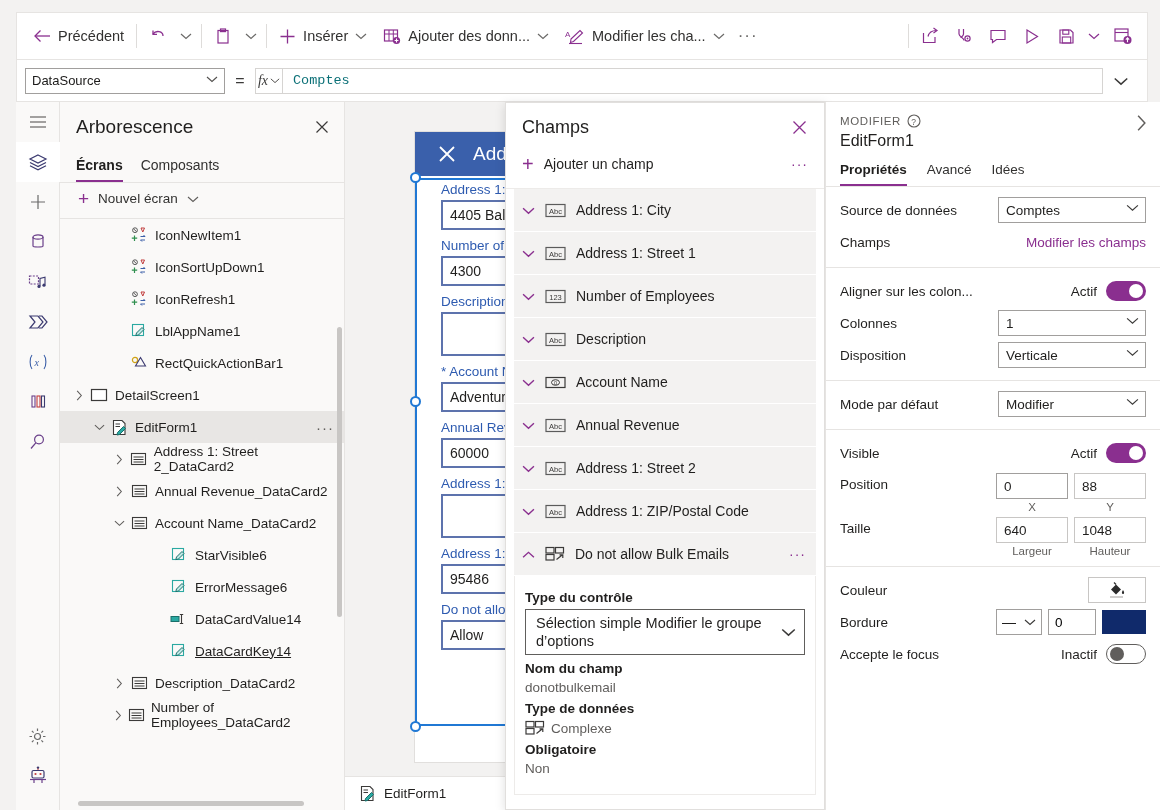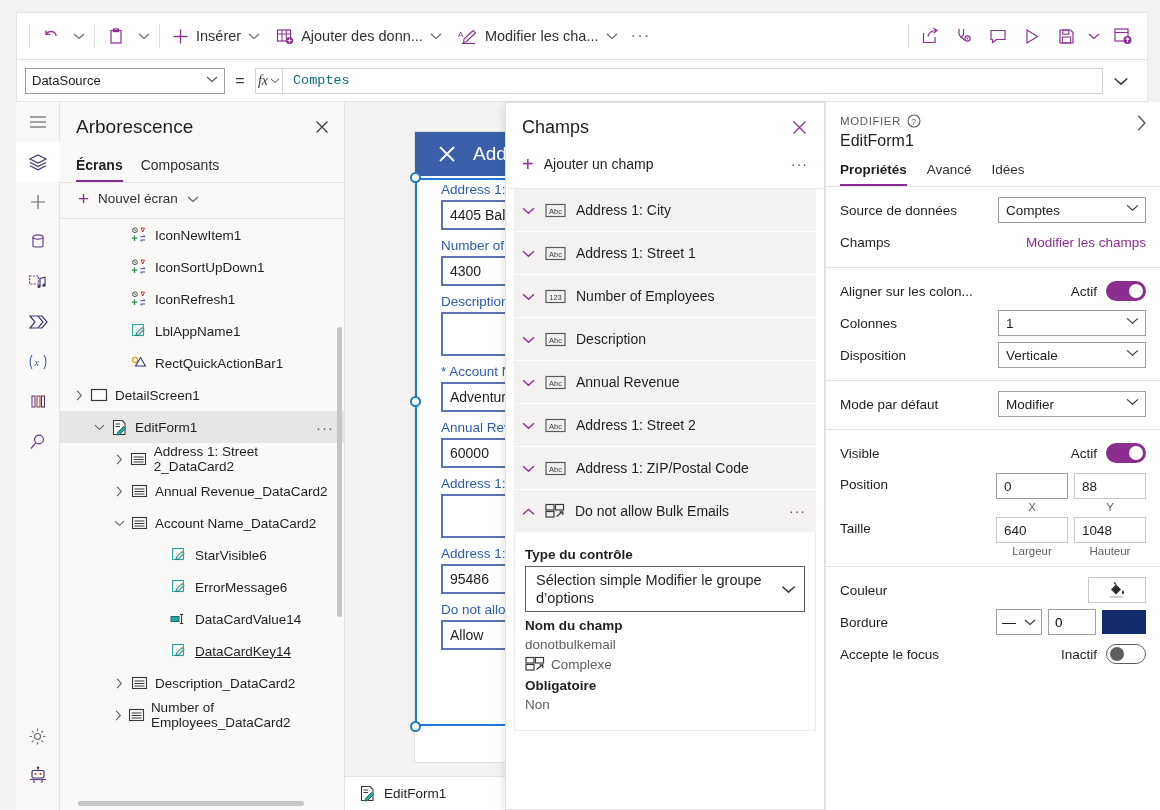--- a/index.html
+++ b/index.html
@@ -245,20 +245,29 @@
   .bnum { width: 48px; height: 26px; border: 1px solid #a19f9d; background: #fff; display: flex; align-items: center; padding: 0 6px; font-size: 13.5px; }
   .bcolor { width: 44px; height: 24px; }
   svg { display: block; }
 </style>
 </head>
 <body>
 
 <div id="app">
 
   <div class="cmdbar">
+    <div class="cmd-item">
+      <span class="glyph">
+        <svg width="18" height="16" viewBox="0 0 18 16">
+            <path d="M7.5 2.5 L2 8 l5.5 5.5" fill="none" stroke="currentColor" stroke-width="1.3"></path>
+            <path d="M2 8 H17" stroke="currentColor" stroke-width="1.3"></path>
+          </svg>
+      </span>
+      <span>Précédent</span>
+    </div>
     <div class="cmd-sep"></div>
     <div class="cmd-ico">
       <svg width="18" height="16" viewBox="0 0 18 16">
           <path d="M4 6 C7 2, 14 3, 14 8" fill="none" stroke="currentColor" stroke-width="1.3"></path>
           <path d="M4 2.5 L4 6.3 L8 6.3" fill="none" stroke="currentColor" stroke-width="1.3"></path>
         </svg>
     </div>
     <div class="cmd-caret">
       <svg width="12" height="8" viewBox="0 0 12 8">
           <path d="M1 2 L6 6.5 L11 2" fill="none" stroke="#6b6a68" stroke-width="1.2"></path>
@@ -838,20 +847,35 @@
           <span>Description</span>
         </div>
         <div class="field-row">
           <span class="fchev">
             <svg width="13" height="9" viewBox="0 0 12 8">
               <path d="M1 2 L6 6.5 L11 2" fill="none" stroke="#8a2f8f" stroke-width="1.3"></path>
             </svg>
           </span>
           <span style="display: flex;">
             <svg width="21" height="15" viewBox="0 0 21 15">
+              <rect x="1" y="2.5" width="19" height="10" fill="none" stroke="#3b3a39" stroke-width="1.2"></rect>
+              <ellipse cx="10.5" cy="7.5" rx="4" ry="2.8" fill="none" stroke="#3b3a39" stroke-width="1"></ellipse>
+              <text x="10.5" y="10" font-size="5.5" text-anchor="middle" fill="#3b3a39" font-family="Liberation Sans">0</text>
+            </svg>
+          </span>
+          <span>Account Name</span>
+        </div>
+        <div class="field-row">
+          <span class="fchev">
+            <svg width="13" height="9" viewBox="0 0 12 8">
+              <path d="M1 2 L6 6.5 L11 2" fill="none" stroke="#8a2f8f" stroke-width="1.3"></path>
+            </svg>
+          </span>
+          <span style="display: flex;">
+            <svg width="21" height="15" viewBox="0 0 21 15">
               <rect x="1" y="1.5" width="19" height="12" fill="none" stroke="#5b5b5b" stroke-width="1.2"></rect>
               <text x="10.5" y="10.5" font-size="7.5" text-anchor="middle" fill="#3b3a39" font-family="Liberation Sans">Abc</text>
             </svg>
           </span>
           <span>Annual Revenue</span>
         </div>
         <div class="field-row">
           <span class="fchev">
             <svg width="13" height="9" viewBox="0 0 12 8">
               <path d="M1 2 L6 6.5 L11 2" fill="none" stroke="#8a2f8f" stroke-width="1.3"></path>
@@ -901,20 +925,21 @@
           <div class="ep-select">
             <span>Sélection simple Modifier le groupe d’options</span>
             <span>
               <svg width="15" height="10" viewBox="0 0 12 8">
                 <path d="M1 2 L6 6.5 L11 2" fill="none" stroke="#3b3a39" stroke-width="1.2"></path>
               </svg>
             </span>
           </div>
           <div class="ep-label">Nom du champ</div>
           <div class="ep-val">donotbulkemail</div>
+          <div class="ep-label">Type de données</div>
           <div class="ep-val">
             <span>
               <svg width="20" height="16" viewBox="0 0 20 16">
                 <rect x="1" y="1.5" width="8" height="5.5" fill="none" stroke="#3b3a39" stroke-width="1.2"></rect>
                 <rect x="1" y="8.5" width="8" height="5.5" fill="none" stroke="#3b3a39" stroke-width="1.2"></rect>
                 <rect x="10.5" y="1.5" width="8" height="5.5" fill="none" stroke="#3b3a39" stroke-width="1.2"></rect>
                 <path d="M11.5 13.5 L17.5 8.8 M14.5 8.8 H17.8 V12.1" fill="none" stroke="#3b3a39" stroke-width="1.2"></path>
               </svg>
             </span>
             <span>Complexe</span>

